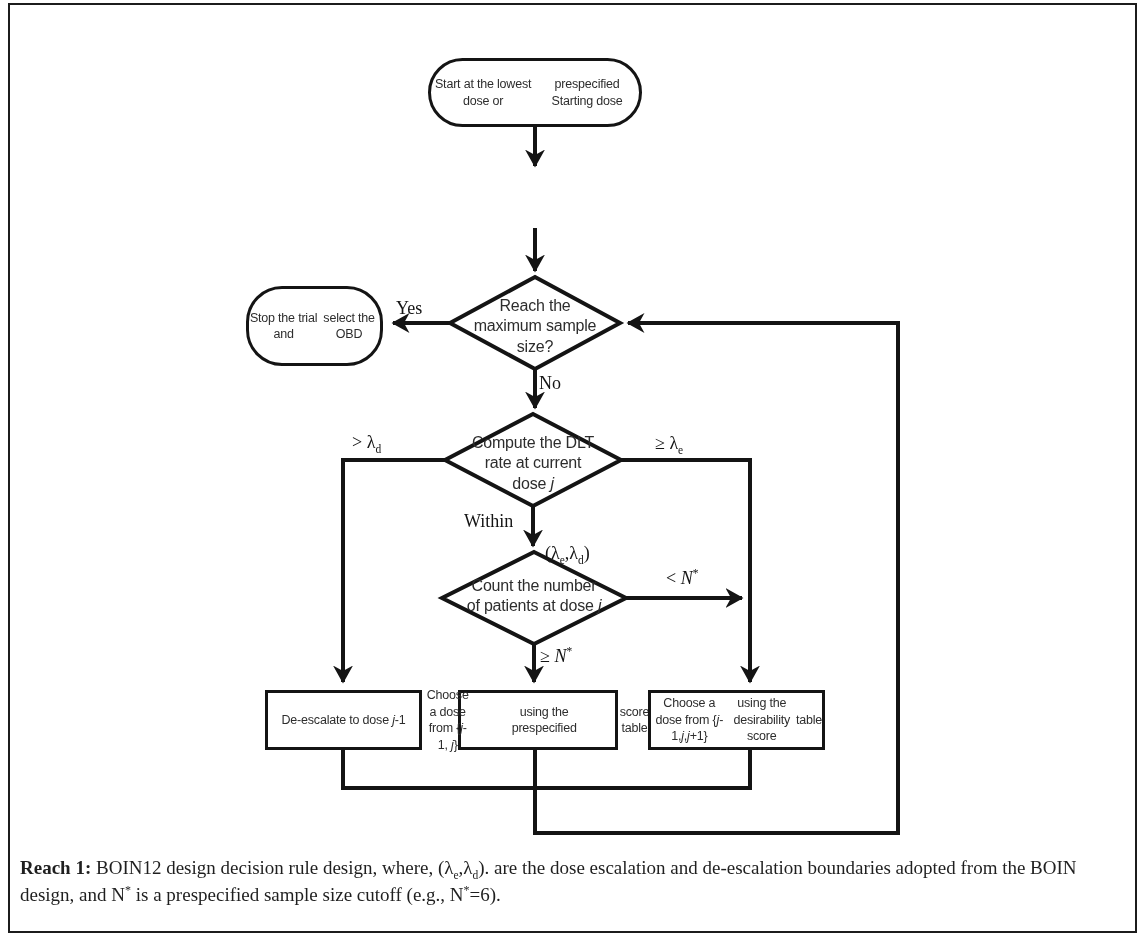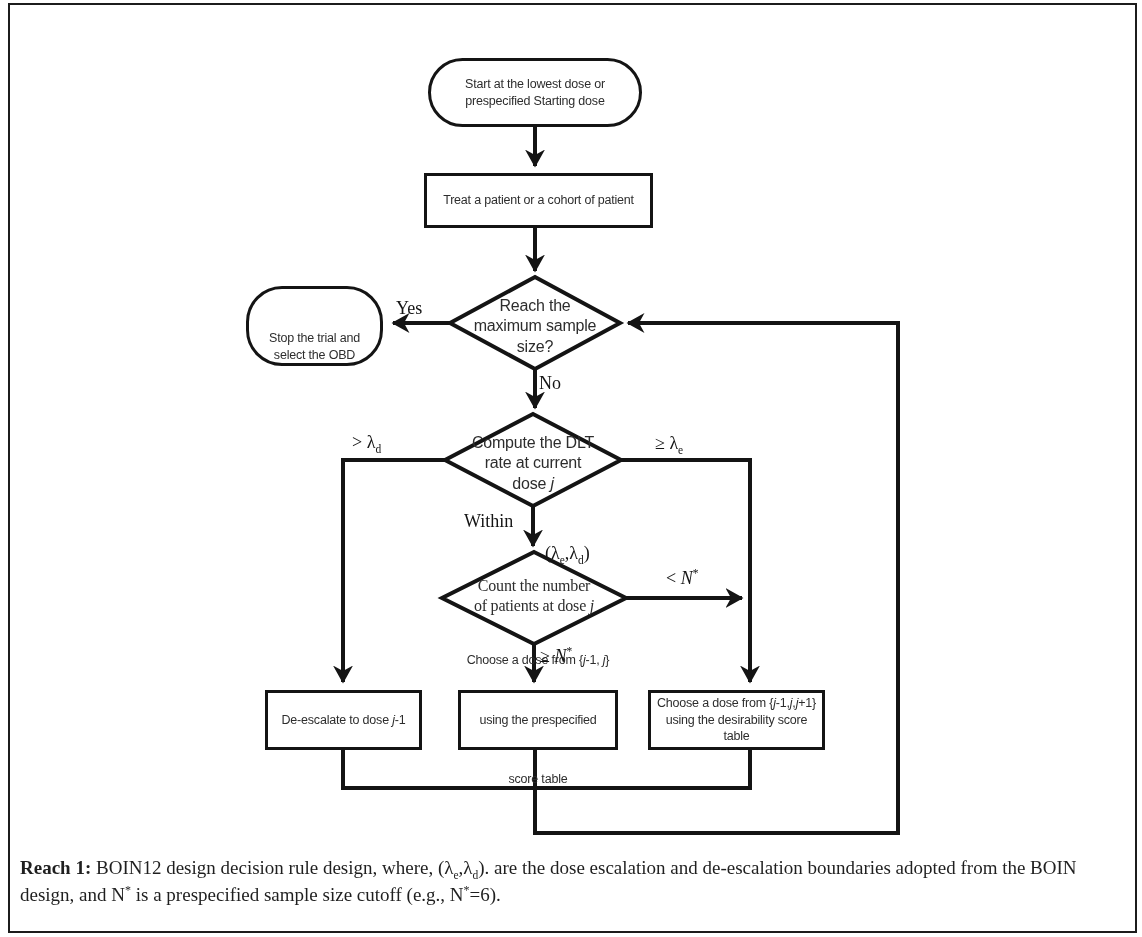--- a/index.html
+++ b/index.html
@@ -23,21 +23,21 @@
   svg.wires {
     position: absolute; left: 0; top: 0;
     width: 1142px; height: 937px;
   }
   .shape {
     position: absolute;
     background: #ffffff;
     border: 3px solid #141414;
     box-sizing: border-box;
     display: flex;
-    flex-direction: column;
+    flex-direction: row;
     align-items: center;
     justify-content: center;
     text-align: center;
     color: #2d2d2d;
     font-size: 12.5px;
     line-height: 1.32;
     letter-spacing: -0.2px;
   }
   .stadium { border-radius: 36px; }
   .dtext {
@@ -110,42 +110,39 @@
     <polygon points="535,277 620,323 535,369 450,323" fill="#ffffff" stroke="#141414" stroke-width="4"></polygon>
     <polygon points="533,414 621,460 533,506 445,460" fill="#ffffff" stroke="#141414" stroke-width="4"></polygon>
     <polygon points="534,552 626,598 534,644 442,598" fill="#ffffff" stroke="#141414" stroke-width="4"></polygon>
   </svg>
 
   <div class="shape stadium" style="left:428px; top:58px; width:214px; height:69px;">
     <div>Start at the lowest dose or</div>
     <div>prespecified Starting dose</div>
   </div>
 
-  <div class="shape" style="left:424px; top:173px; width:229px; height:55px;">
-    <div>Treat a patient or a cohort of patient</div>
-  </div>
 
   <div class="dtext" style="left:450px; top:296px; width:170px;">
     <div>Reach the</div>
     <div>maximum sample</div>
     <div>size?</div>
   </div>
 
   <div class="shape stadium" style="left:246px; top:286px; width:137px; height:80px;justify-content:flex-end;">
     <div>Stop the trial and</div>
     <div>select the OBD</div>
   </div>
 
   <div class="dtext" style="left:448px; top:433px; width:170px;">
     <div>Compute the DLT</div>
     <div>rate at current</div>
     <div><span>dose </span><i>j</i></div>
   </div>
 
-  <div class="dtext" style="left:444px; top:576px; width:180px;font-family:Liberation Serif, serif;">
+  <div class="dtext" style="left:444px; top:576px; width:180px;">
     <div>Count the number</div>
     <div><span>of patients at dose </span><i>j</i></div>
   </div>
 
   <div class="shape" style="left:265px; top:690px; width:157px; height:60px;">
     <div><span>De-escalate to dose </span><i>j</i><span>-1</span></div>
   </div>
 
   <div class="shape" style="left:458px; top:690px; width:160px; height:60px;gap:43px;">
     <div><span>Choose a dose from {</span><i>j</i><span>-1, </span><i>j</i><span>}</span></div>

